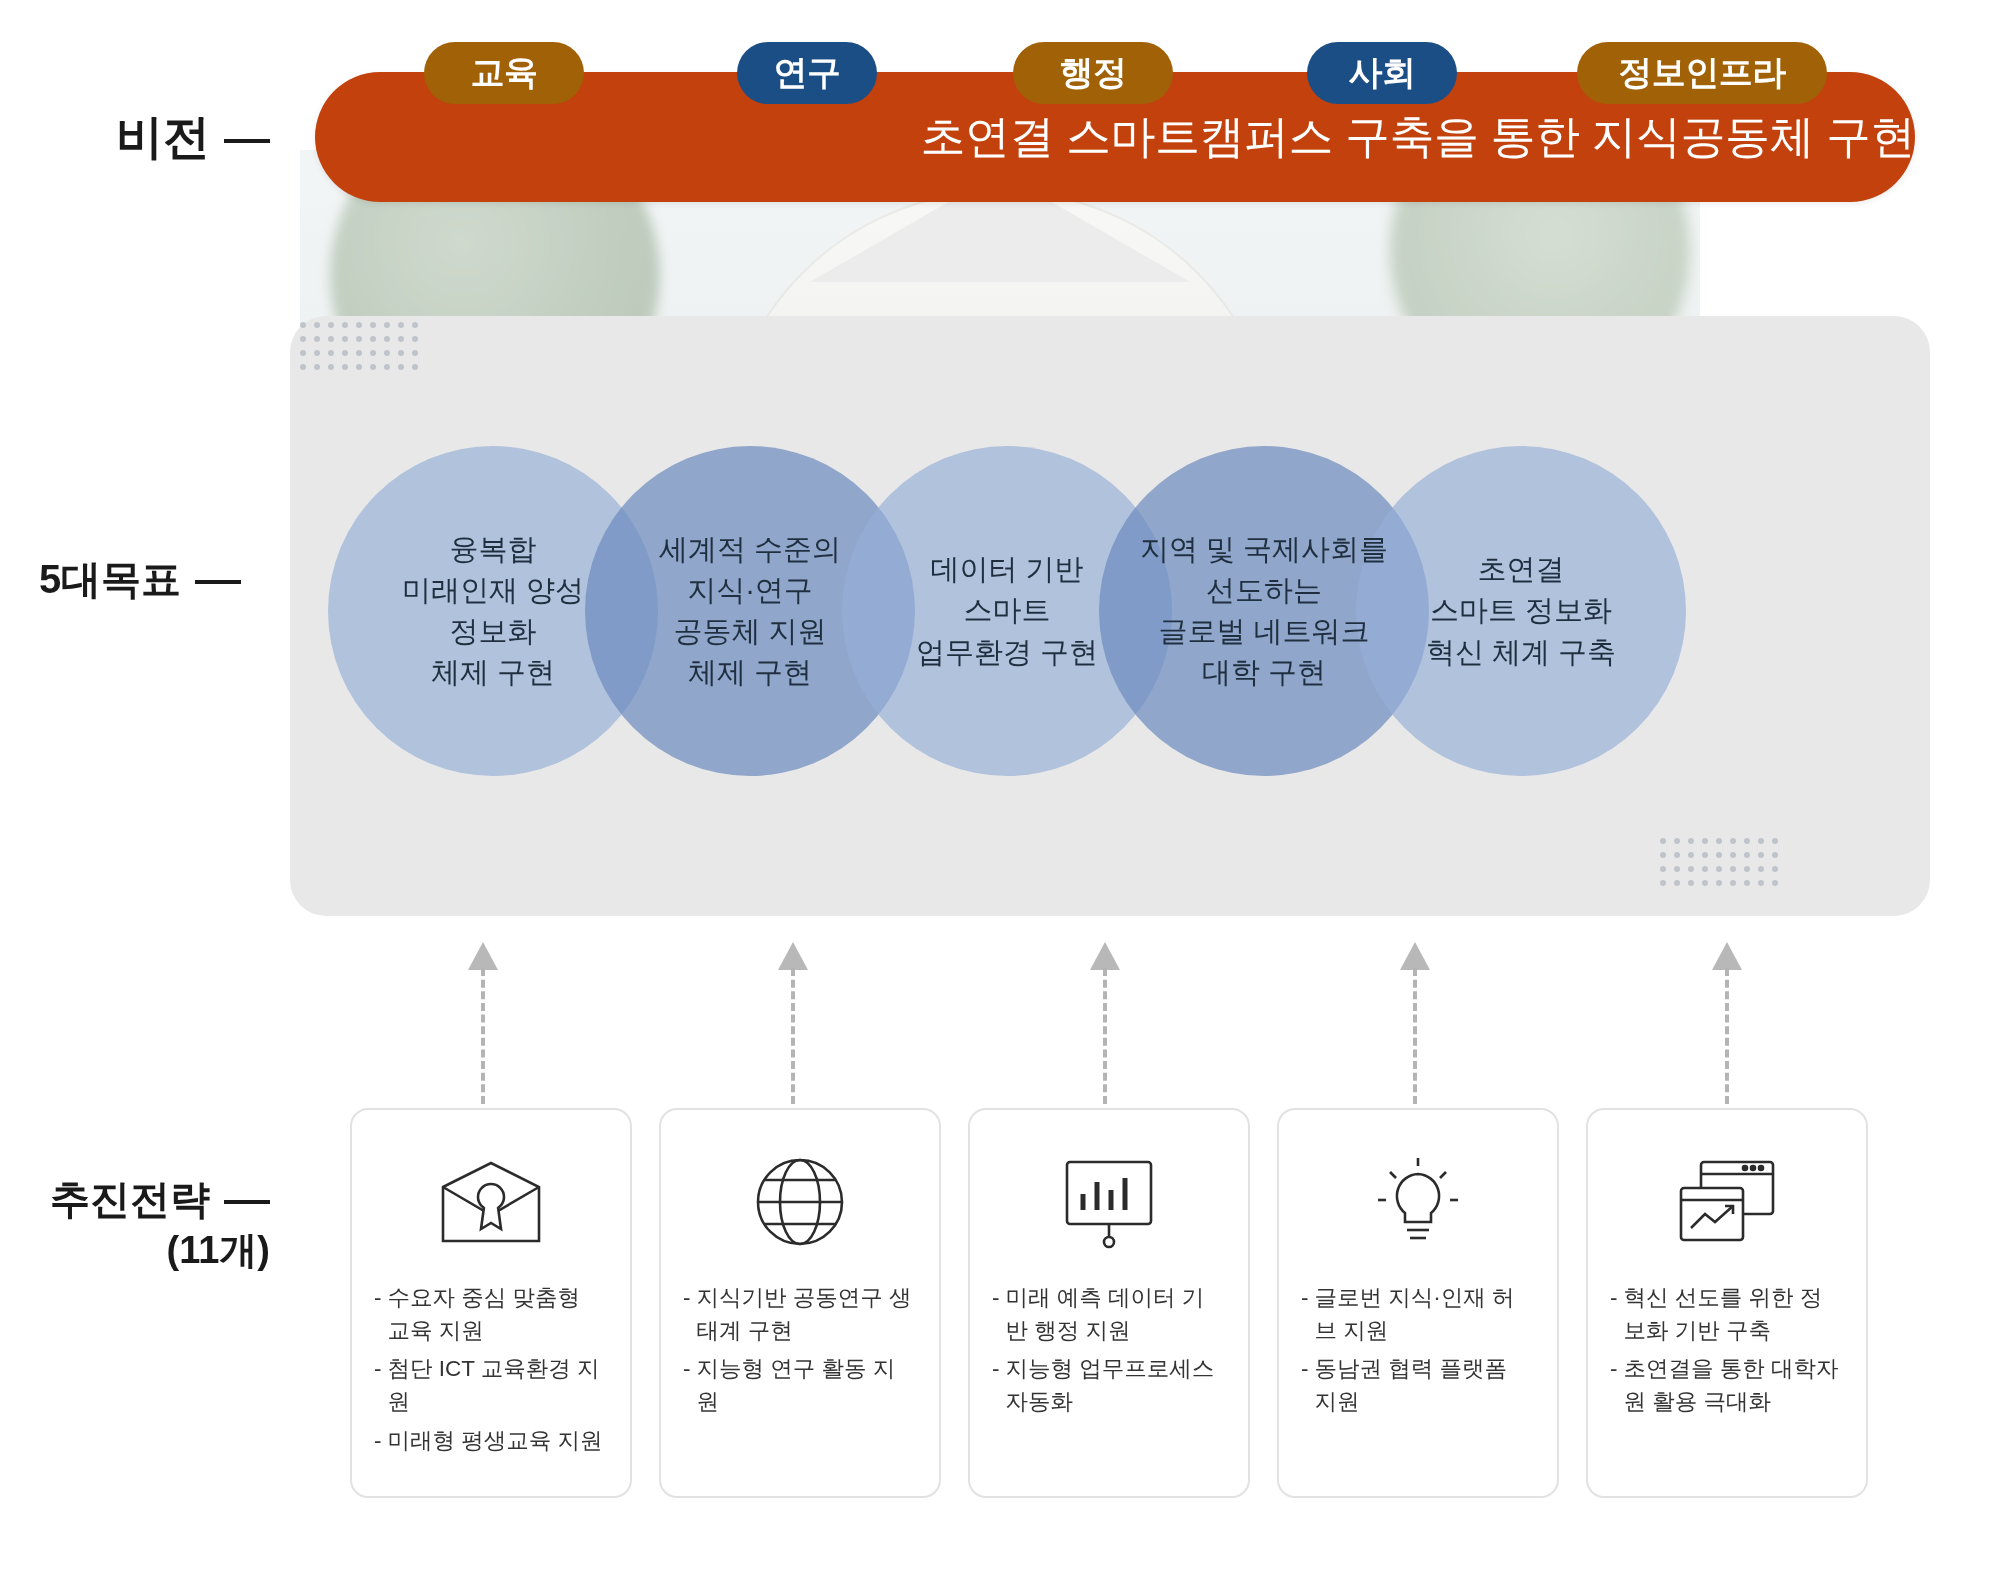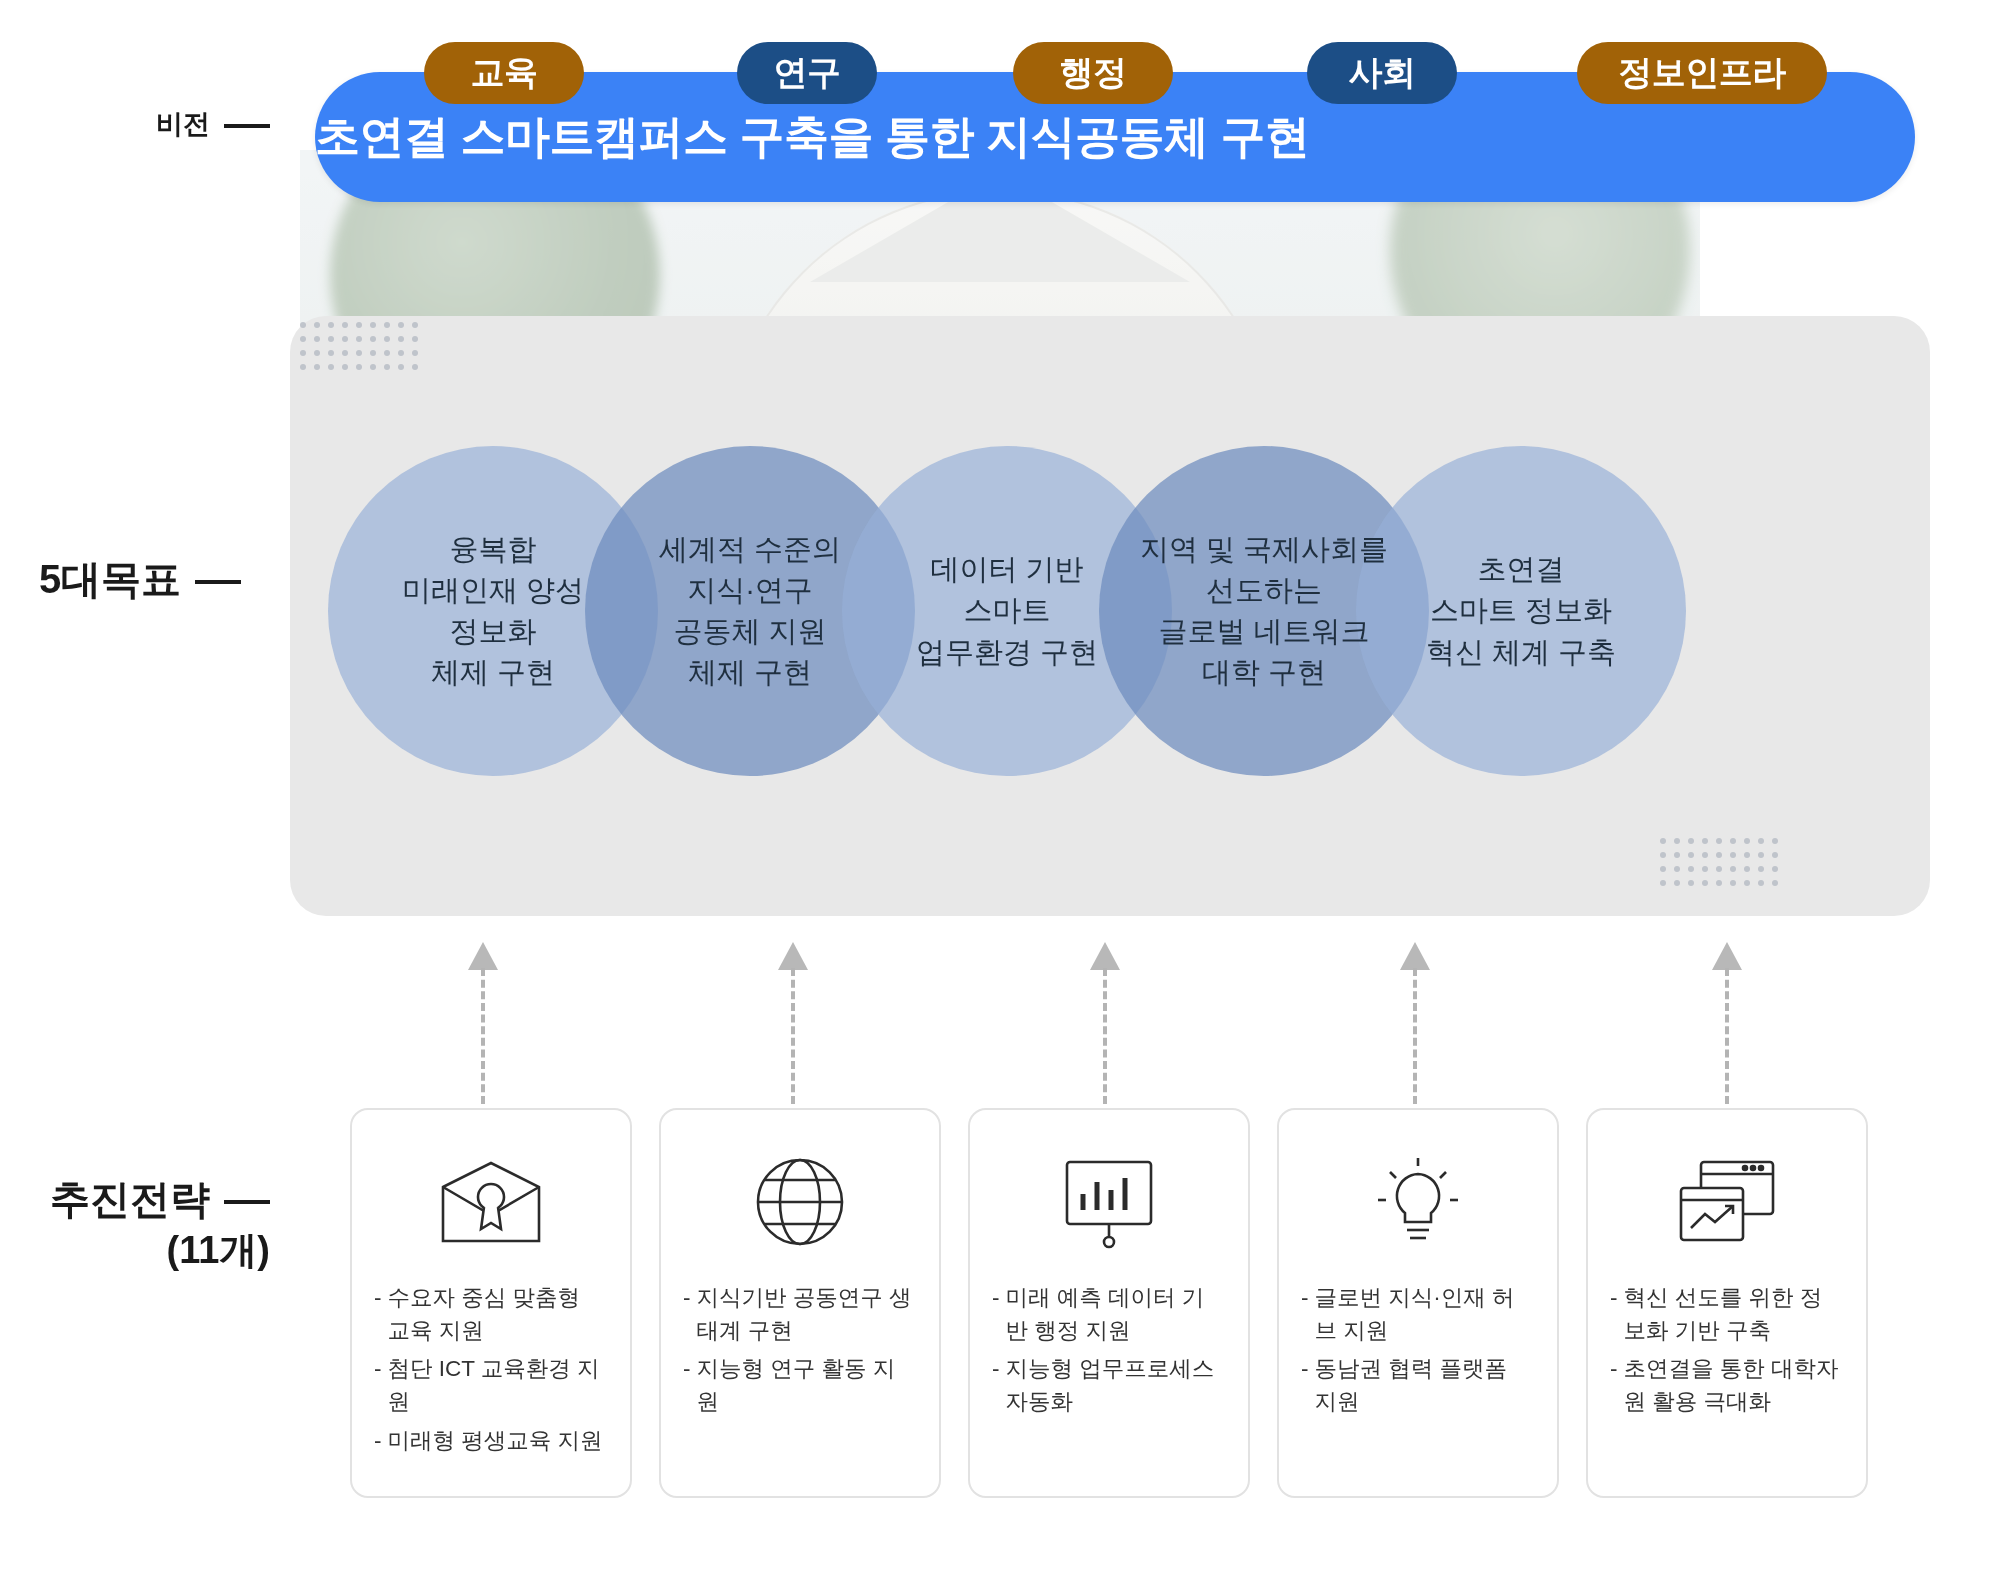--- a/index.html
+++ b/index.html
@@ -29,21 +29,21 @@
     width: 46px;
     height: 4px;
     background: #1a1a1a;
     vertical-align: middle;
     margin-left: 14px;
   }
   #vision-label {
     left: 40px;
     top: 108px;
     width: 230px;
-    font-size: 27px;
+    font-size: 47px;
   }
   #goals-label {
     left: 10px;
     top: 555px;
     width: 260px;
     font-size: 40px;
     text-align: center;
   }
   #strategy-label {
     left: 0px;
@@ -128,27 +128,27 @@
   }
 
   
   #vision-bar {
     position: absolute;
     left: 315px;
     top: 72px;
     width: 1600px;
     height: 130px;
     border-radius: 65px;
-    background: #3b82f6;
+    background: #c2410c;
     display: flex;
     align-items: center;
-    justify-content: flex-start;
+    justify-content: flex-end;
     color: #ffffff;
     font-size: 45px;
-    font-weight: bold;
+    font-weight: normal;
     letter-spacing: -0.5px;
     box-shadow: 0 2px 6px rgba(0,0,0,0.08);
   }
 
   
   #goals-panel {
     position: absolute;
     left: 290px;
     top: 316px;
     width: 1640px;

